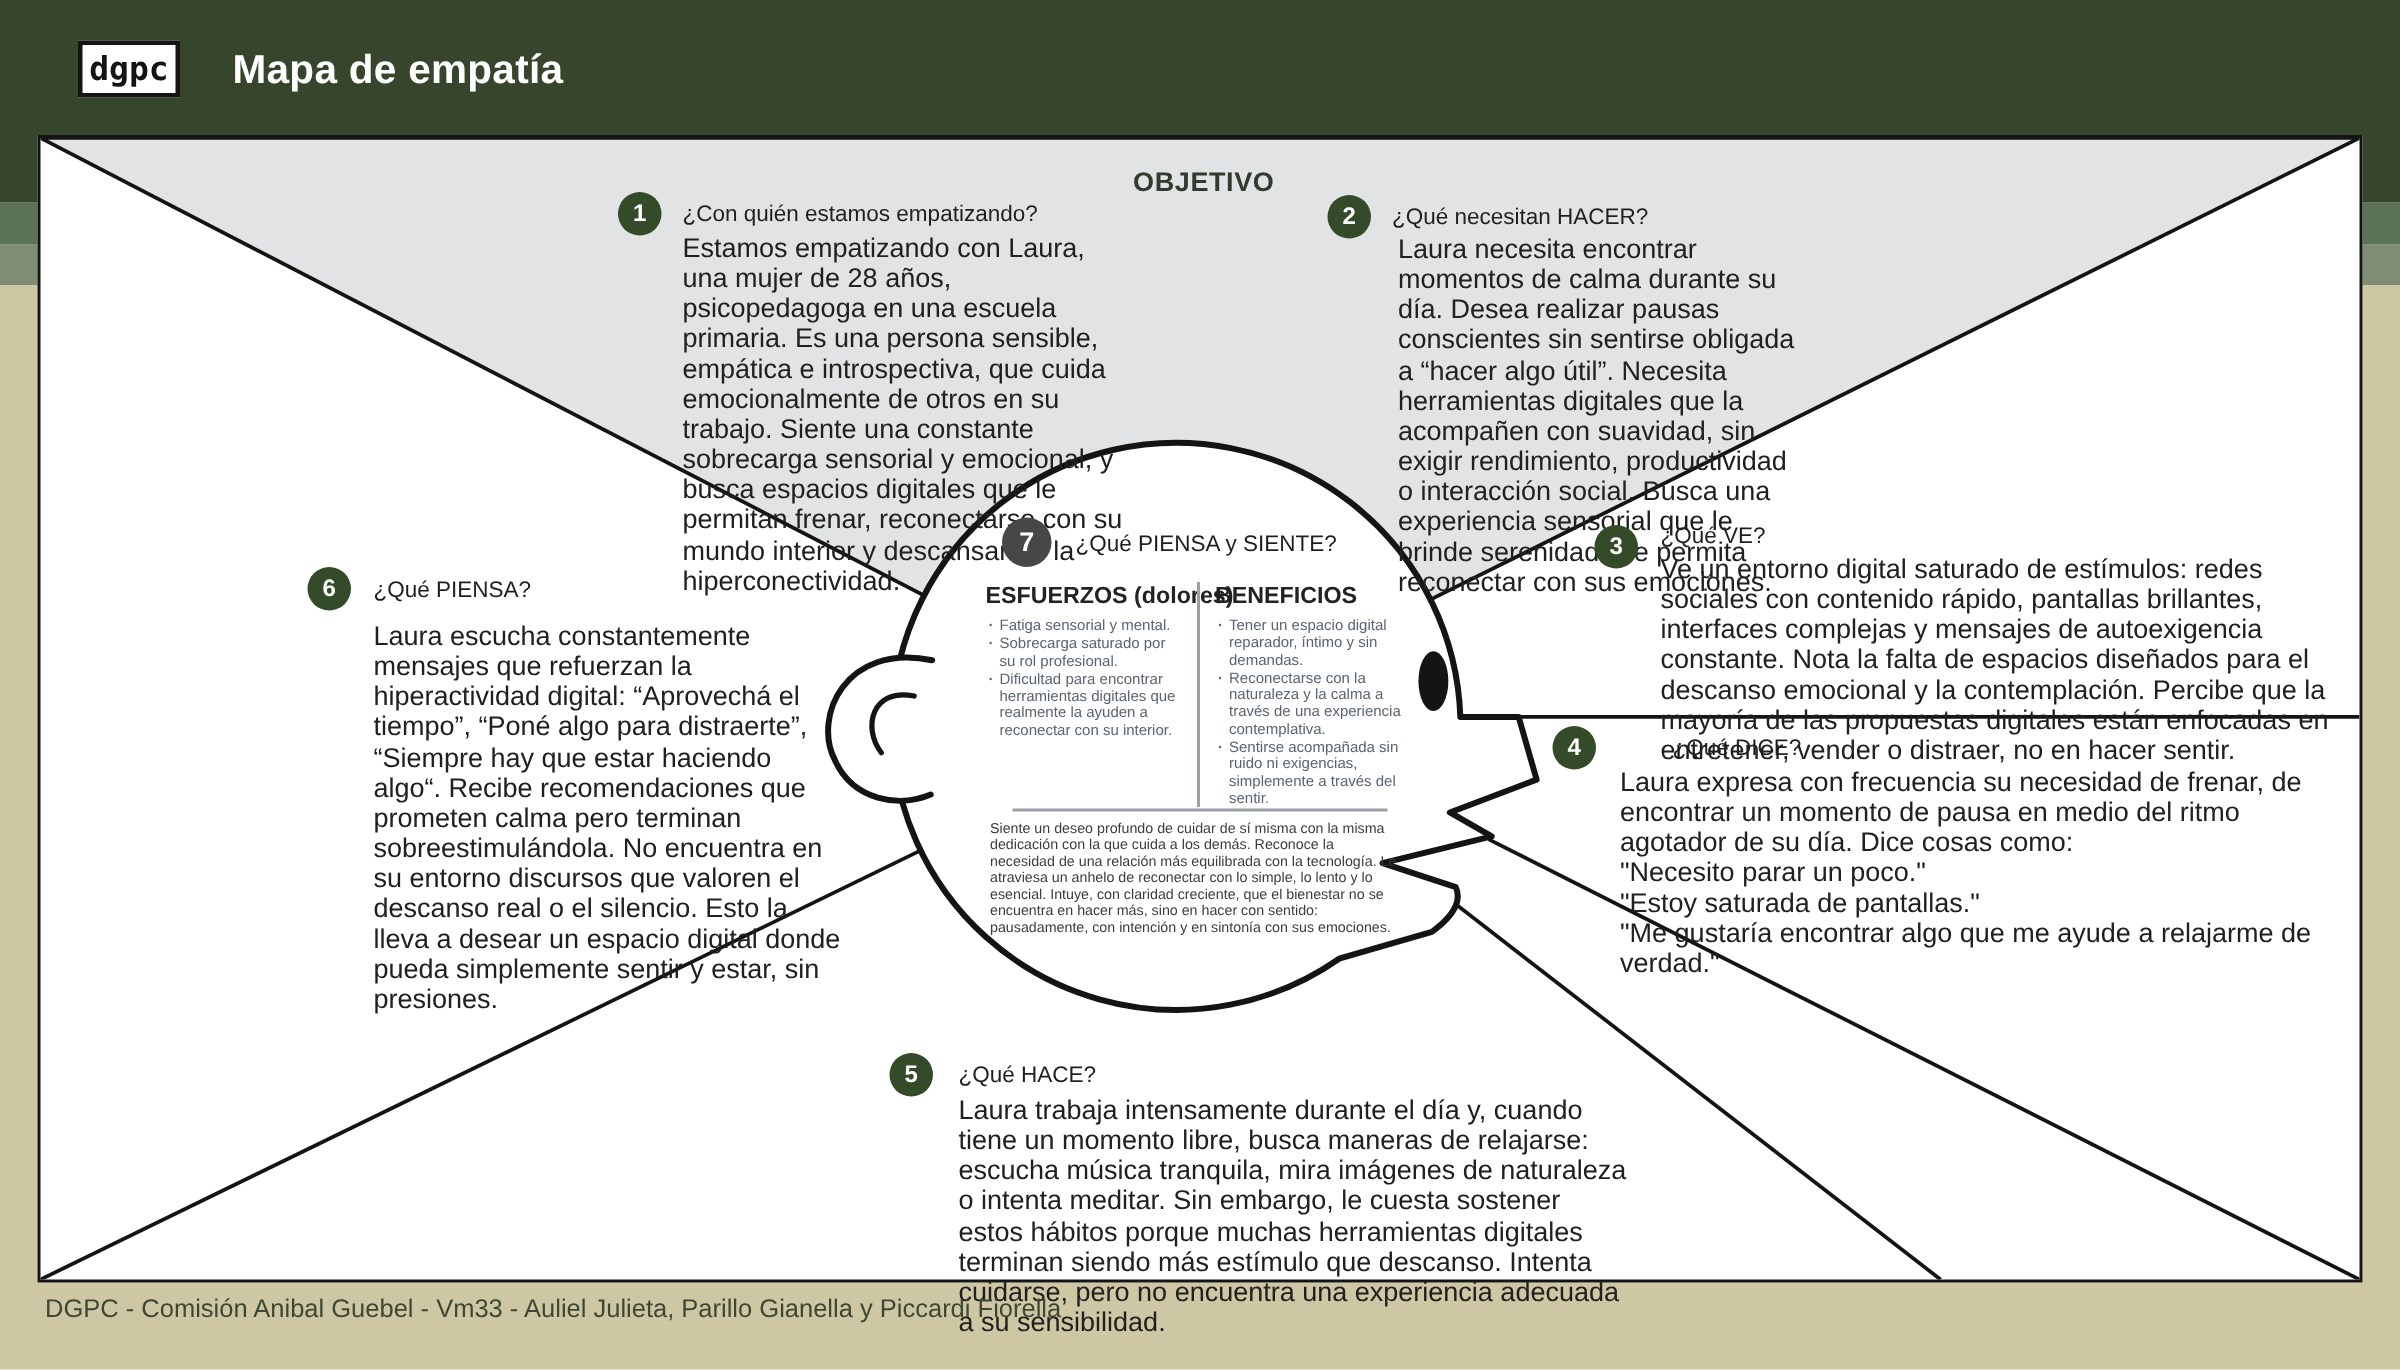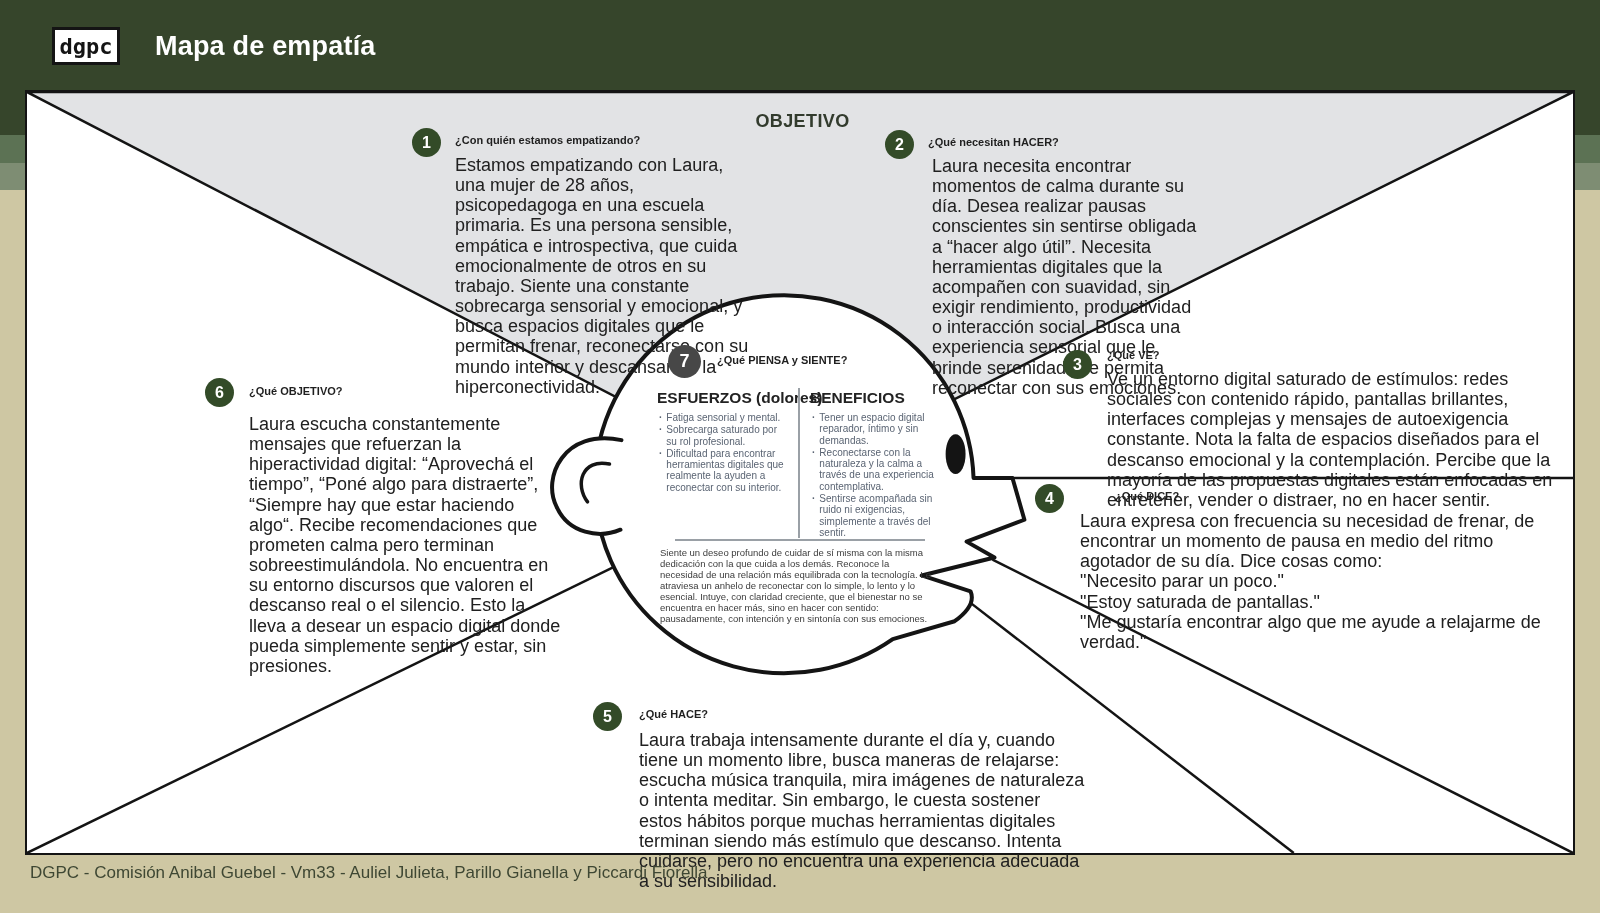--- a/index.html
+++ b/index.html
@@ -39,21 +39,21 @@
     font-size:18px; font-weight:700; color:#323b2d; letter-spacing:0.4px;padding-left:36px;
   }
 
   .badge {
     position:absolute; width:29px; height:29px; border-radius:50%;
     background:#334b28; color:#fff; font-weight:700; font-size:16px;
     display:flex; align-items:center; justify-content:center;
   }
   .badge.gray { background:#474747; width:33px; height:33px; font-size:18px; }
 
-  .q-title { position:absolute; font-size:11px; font-weight:700; color:#1f1f1f; }
+  .q-title { position:absolute; font-size:15px; font-weight:400; color:#1f1f1f; }
   .q-body  { position:absolute; font-size:18px; line-height:1.12; color:#202020; }
   .q-body .quote-line { display:block; }
 
   
   .col-title { position:absolute; font-size:15.5px; font-weight:700; color:#222; }
   .mini-list { position:absolute; font-size:10px; line-height:1.13; color:#5a6473; }
   .mini-list .li { display:flex; margin-bottom:1px; }
   .mini-list .li::before { content:"·"; margin-right:4px; font-weight:700; }
   .head-summary { position:absolute; font-size:9.5px; line-height:1.15; color:#3c3c3c; }
   .vdiv { position:absolute; width:1.5px; background:#9aa0a6; }
@@ -114,21 +114,21 @@
     <span class="quote-line">"Necesito parar un poco."</span>
     <span class="quote-line">"Estoy saturada de pantallas."</span>
     <span class="quote-line">"Me gustaría encontrar algo que me ayude a relajarme de verdad."</span>
   </div>
 
   <div class="badge" style="left:566px; top:610px;">5</div>
   <div class="q-title" style="left:612px; top:616px;">¿Qué HACE?</div>
   <div class="q-body" style="left:612px; top:638px; width:448px;">Laura trabaja intensamente durante el día y, cuando tiene un momento libre, busca maneras de relajarse: escucha música tranquila, mira imágenes de naturaleza o intenta meditar. Sin embargo, le cuesta sostener estos hábitos porque muchas herramientas digitales terminan siendo más estímulo que descanso. Intenta cuidarse, pero no encuentra una experiencia adecuada a su sensibilidad.</div>
 
   <div class="badge" style="left:178px; top:286px;">6</div>
-  <div class="q-title" style="left:222px; top:293px;">¿Qué OBJETIVO?</div>
+  <div class="q-title" style="left:222px; top:293px;">¿Qué PIENSA?</div>
   <div class="q-body" style="left:222px; top:322px; width:312px;">Laura escucha constantemente mensajes que refuerzan la hiperactividad digital: “Aprovechá el tiempo”, “Poné algo para distraerte”, “Siempre hay que estar haciendo algo“. Recibe recomendaciones que prometen calma pero terminan sobreestimulándola. No encuentra en su entorno discursos que valoren el descanso real o el silencio. Esto la lleva a desear un espacio digital donde pueda simplemente sentir y estar, sin presiones.</div>
 
   <div class="badge gray" style="left:641px; top:253px;">7</div>
   <div class="q-title" style="left:690px; top:262px;">¿Qué PIENSA y SIENTE?</div>
 
   <div class="col-title" style="left:630px; top:297px;">ESFUERZOS (dolores)</div>
   <div class="col-title" style="left:783px; top:297px;">BENEFICIOS</div>
   <div class="vdiv" style="left:771px; top:296px; height:150px;"></div>
 
   <div class="mini-list" style="left:632px; top:320px; width:125px;">

